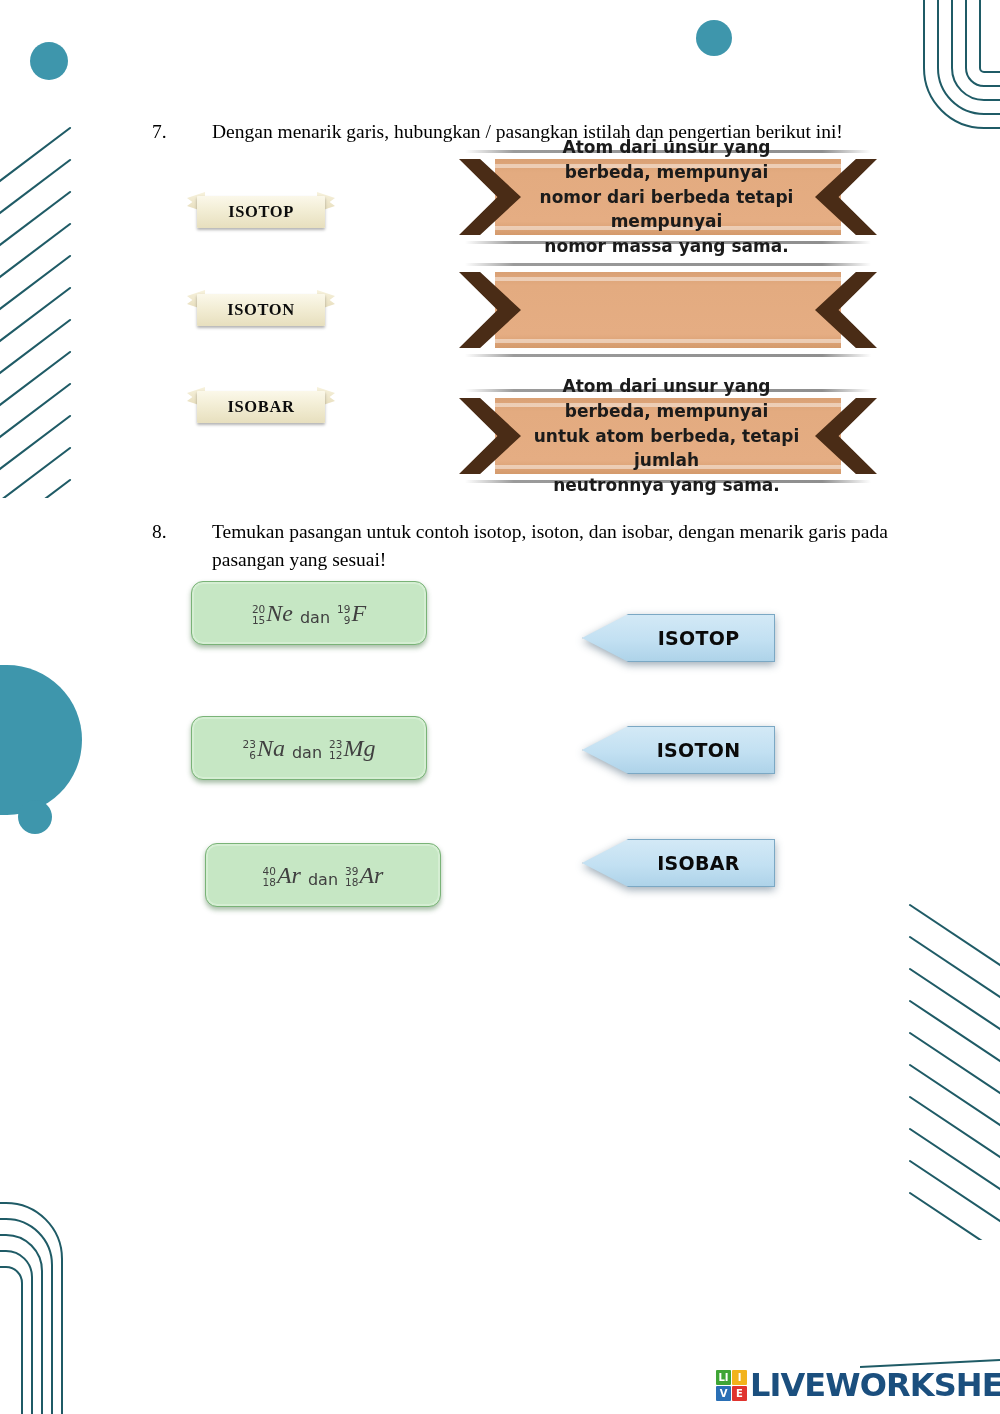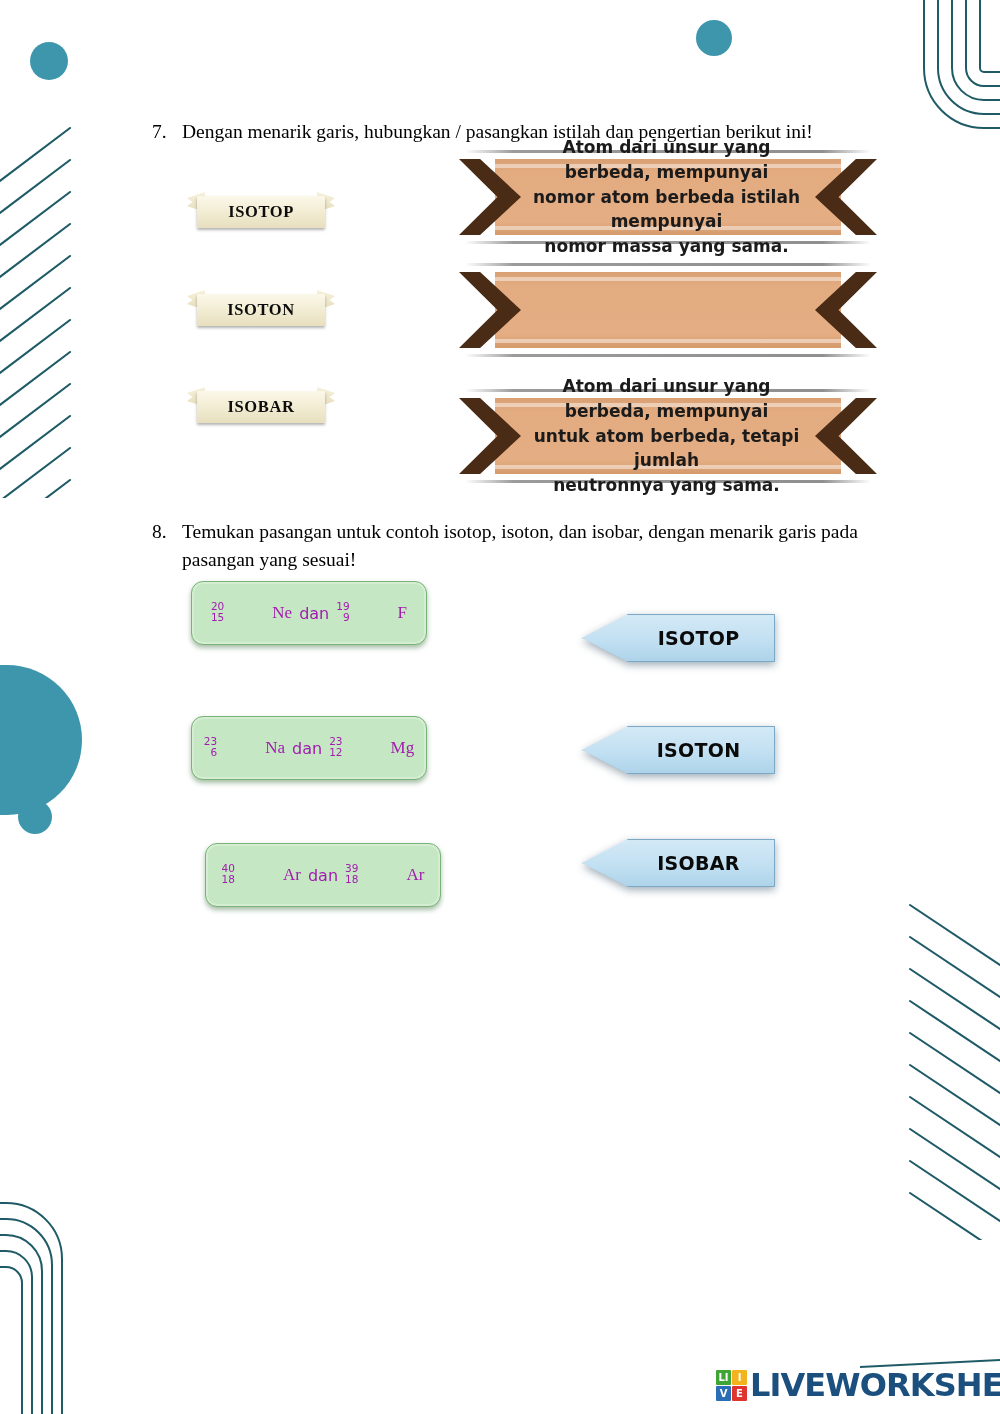--- a/index.html
+++ b/index.html
@@ -32,21 +32,21 @@
     font-family: "Liberation Serif", serif;
     font-size: 19.5px;
     color: #000000;
     line-height: 1.45;
   }
   .q-num {
     width: 30px;
     flex: 0 0 30px;
     text-align: left;
   }
-  .q-body { flex: 1; }
+  .q-body { flex: 1; margin-left: 30px; }
 
   
   .ribbon {
     position: absolute;
     width: 152px;
     height: 46px;
   }
   .ribbon .rb-plate {
     position: absolute;
     left: 12px;
@@ -157,41 +157,41 @@
     border: 1px solid #79b377;
     border-radius: 12px;
     box-shadow: 0 3px 5px rgba(60,110,60,0.45), inset 0 0 0 2px #d5eed3;
     display: flex;
     align-items: center;
     justify-content: center;
   }
   .nuclide {
     font-family: "Liberation Serif", serif;
     font-size: 19px;
-    color: #a21caf;
+    color: #404040;
     display: inline-flex;
-    align-items: center;
+    align-items: flex-end;
     white-space: nowrap;
   }
   .nuclide .iso {
     display: inline-flex;
     flex-direction: column;
     align-items: flex-end;
     justify-content: center;
     font-family: "DejaVu Sans", sans-serif;
     font-size: 10.5px;
     line-height: 1.04;
     font-weight: normal;
     margin-right: 1px;
     transform: translateY(-1px);
   }
   .nuclide .sym {
     font-family: "Liberation Serif", serif;
-    font-size: 17px;
-    margin-left: 47px;
+    font-style: italic;
+    font-size: 24px;
   }
   .nuclide .dan {
     font-family: "DejaVu Sans", sans-serif;
     font-style: normal;
     font-size: 16px;
     margin: 0 7px;
   }
 
   
   .arrowtag {
@@ -359,21 +359,21 @@
   </div>
 
   <div class="banner" style="left:459px; top:150px;">
     <div class="bn-edge top"></div>
     <div class="bn-edge bot"></div>
     <div class="bn-body"></div>
     <div class="bn-wing left"></div>
     <div class="bn-wing right"></div>
     <div class="bn-text">
       <span>Atom dari unsur yang berbeda, mempunyai</span>
-      <span>nomor atom berbeda istilah mempunyai</span>
+      <span>nomor dari berbeda tetapi mempunyai</span>
       <span>nomor massa yang sama.</span>
     </div>
   </div>
 
   <div class="banner" style="left:459px; top:263px;">
     <div class="bn-edge top"></div>
     <div class="bn-edge bot"></div>
     <div class="bn-body"></div>
     <div class="bn-wing left"></div>
     <div class="bn-wing right"></div>

